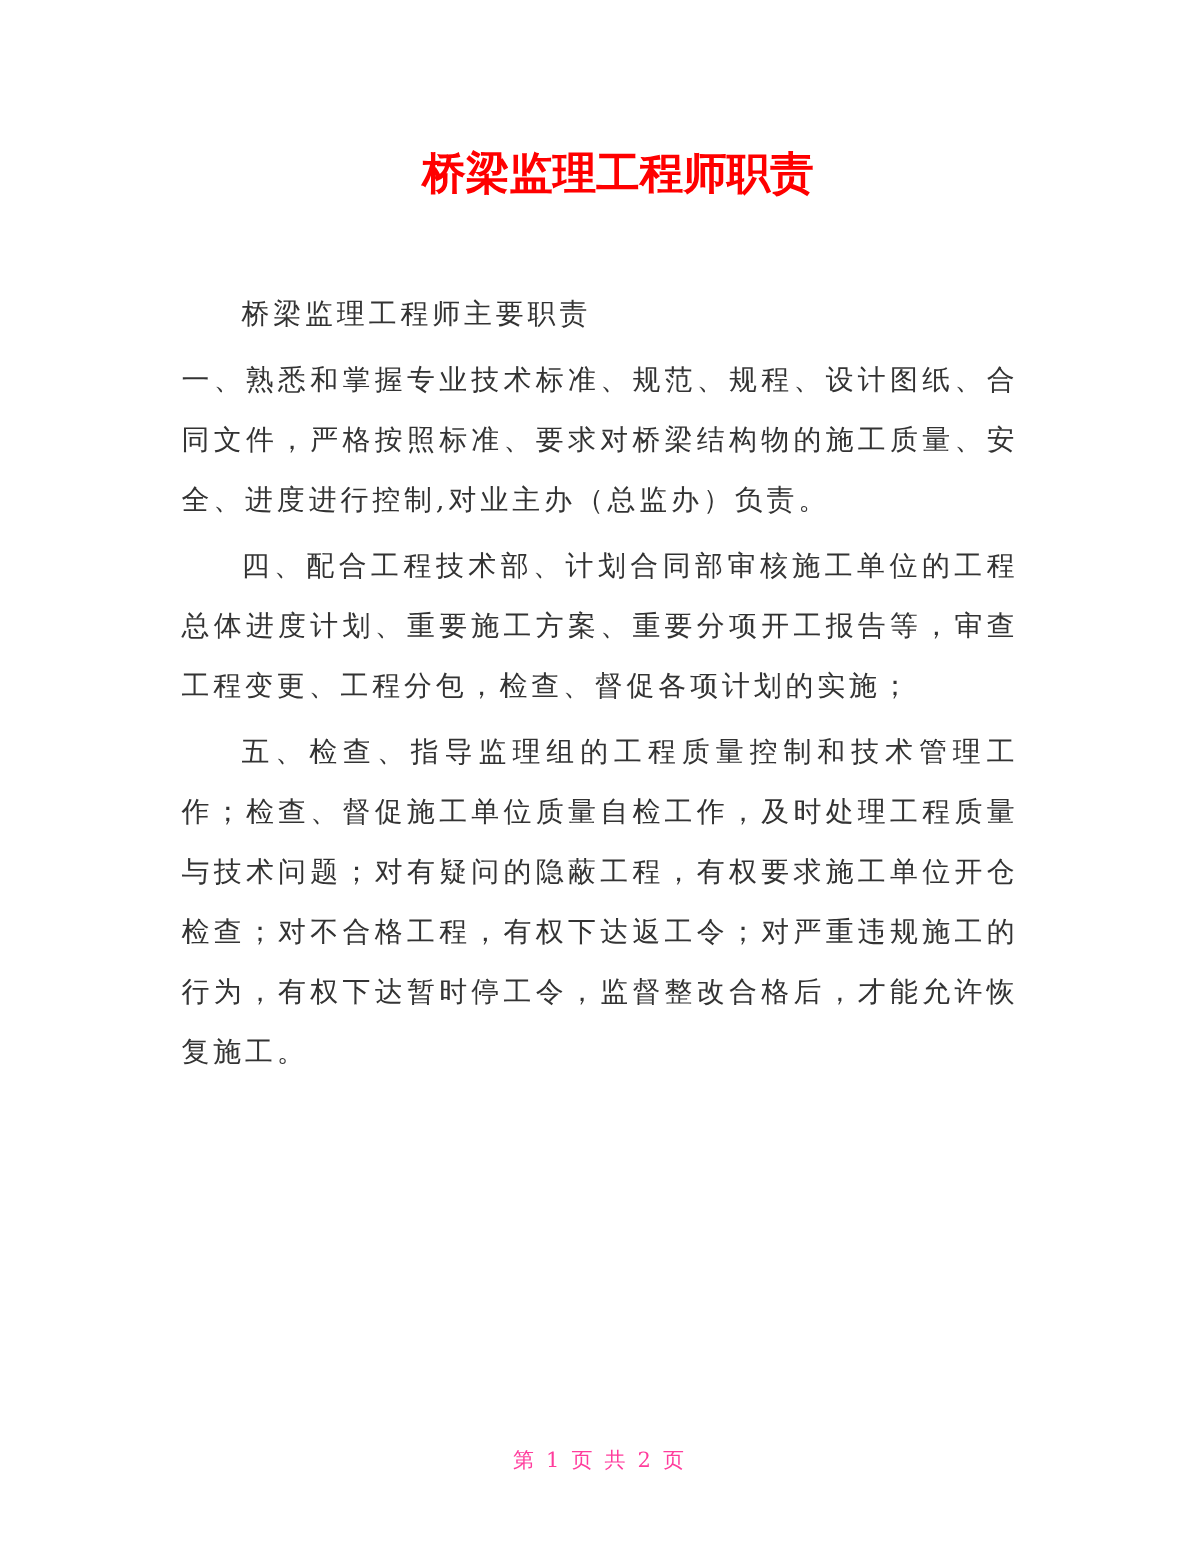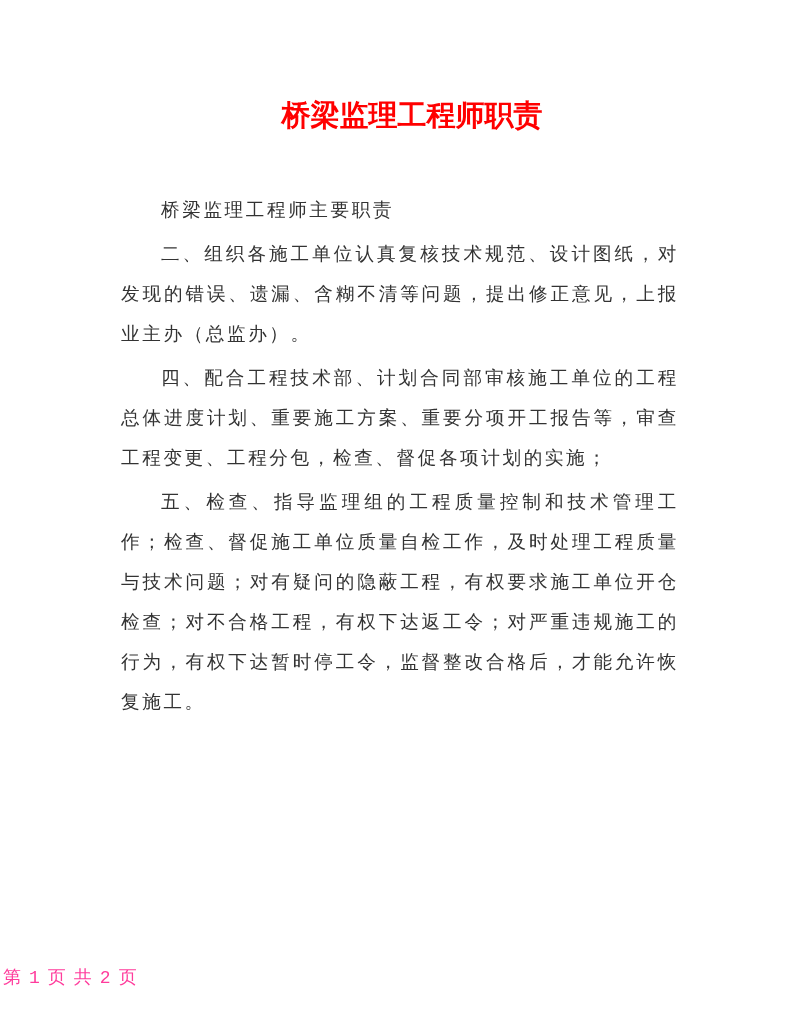--- a/index.html
+++ b/index.html
@@ -50,37 +50,37 @@
       text-align: justify;
     }
     .indent {
       text-indent: 40px;
     }
     .footer {
       position: absolute;
       top: 965px;
       left: 0;
       width: 800px;
-      font-size: 18px;
+      text-align: center;
+      font-size: 14px;
       color: #ff3c9c;
       letter-spacing: 2px;
       word-spacing: 4px;
-      font-family: Liberation Mono, monospace;
     }
     .footer span { margin: 0 3px; }
   </style>
 </head>
 <body>
 
 <div class="page">
   <div class="title">桥梁监理工程师职责</div>
 
   <div class="body-text">
     <p class="para indent">桥梁监理工程师主要职责</p>
-    <p class="para indent">二、组织各施工单位认真复核技术规范、设计图纸，对发现的错误、遗漏、含糊不清等问题，提出修正意见，上报业主办（总监办）。</p>
+    <p class="para">一、熟悉和掌握专业技术标准、规范、规程、设计图纸、合同文件，严格按照标准、要求对桥梁结构物的施工质量、安全、进度进行控制,对业主办（总监办）负责。</p>
     <p class="para indent">四、配合工程技术部、计划合同部审核施工单位的工程总体进度计划、重要施工方案、重要分项开工报告等，审查工程变更、工程分包，检查、督促各项计划的实施；</p>
     <p class="para indent">五、检查、指导监理组的工程质量控制和技术管理工作；检查、督促施工单位质量自检工作，及时处理工程质量与技术问题；对有疑问的隐蔽工程，有权要求施工单位开仓检查；对不合格工程，有权下达返工令；对严重违规施工的行为，有权下达暂时停工令，监督整改合格后，才能允许恢复施工。</p>
   </div>
 
   <div class="footer">
     <span>第</span><span>1</span><span>页</span><span>共</span><span>2</span><span>页</span>
   </div>
 </div>
 
 </body></html>

